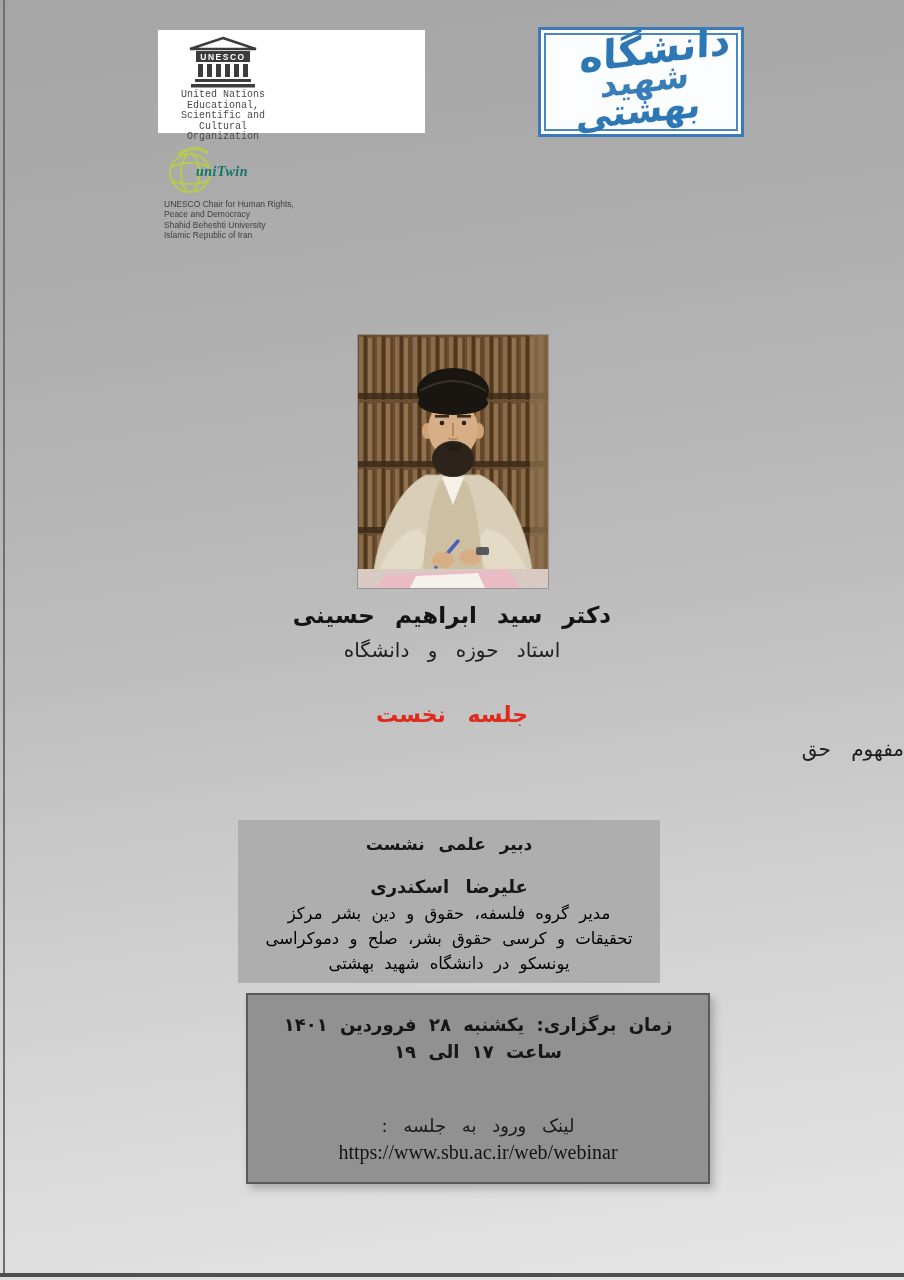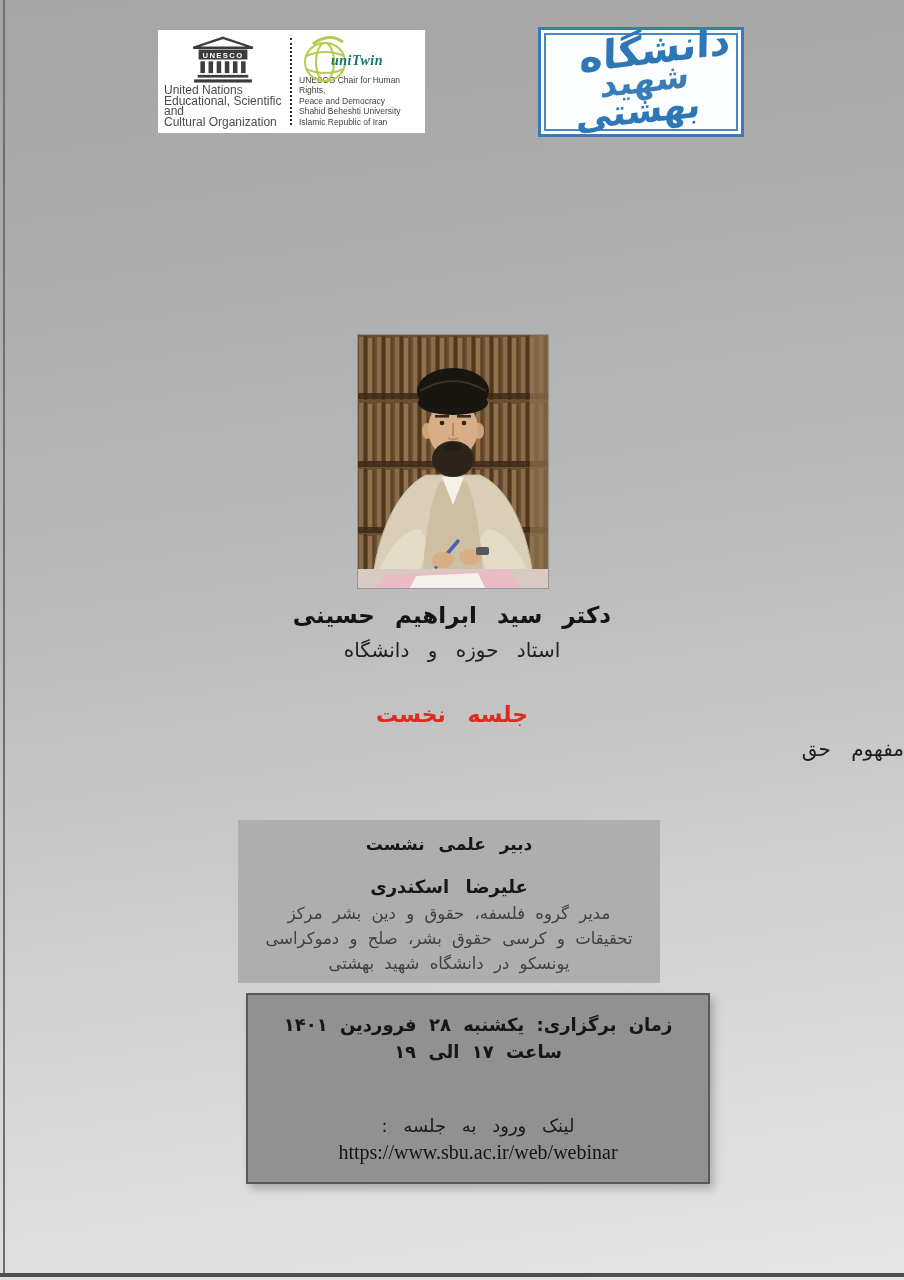--- a/index.html
+++ b/index.html
@@ -7,25 +7,25 @@
     position:relative;width:904px;height:1280px;margin:0 auto;overflow:hidden;
     background:linear-gradient(172deg,#a5a5a5 0%,#adadad 22%,#bdbdbd 48%,#d4d4d4 75%,#e6e6e6 100%);
     font-family:"DejaVu Sans",sans-serif;color:#1c1c1c;
   }
   .frame-left{position:absolute;left:3px;top:0;bottom:4px;width:2px;background:#6f6f6f;}
   .frame-bottom{position:absolute;left:0;right:0;bottom:3px;height:4px;background:#4f4f4f;}
 
   
   .unesco-card{
     position:absolute;left:158px;top:30px;width:267px;height:103px;background:#ffffff;
-    display:flex;align-items:stretch;padding:6px 6px;box-sizing:border-box;
+    display:flex;align-items:stretch;padding:6px 6px;box-sizing:border-box;flex-direction:column;
   }
   .unesco-col{width:118px;display:flex;flex-direction:column;align-items:flex-end;justify-content:flex-start;}
   .unesco-temple{display:block;margin:0 auto 2px auto;}
-  .org-caption{font-family:Liberation Sans, sans-serif;font-size:12px;line-height:10.5px;color:#4a4a4a;text-align:left;width:100%;}
+  .org-caption{font-family:Liberation Mono, monospace;font-size:10px;line-height:10.5px;color:#4a4a4a;text-align:center;width:100%;}
   .logo-divider{width:0;border-left:2px dotted #2b2b2b;margin:2px 7px 2px 8px;}
   .unitwin-col{flex:1;position:relative;display:flex;flex-direction:column;}
   .unitwin-glyph{position:relative;height:48px;}
   .unitwin-word{
     position:absolute;left:14px;top:17px;font-family:"Liberation Serif",serif;
     font-style:italic;font-weight:bold;font-size:14px;color:#0f766e;letter-spacing:.5px;margin-left:18px;
   }
   .chair-caption{font-family:"Liberation Sans",sans-serif;font-size:8.5px;line-height:10.5px;color:#3f3f3f;text-align:left;margin-top:4px;}
 
   .sbu-card{
@@ -60,21 +60,21 @@
   .session-topic{position:absolute;left:0;right:0;top:737px;direction:rtl;text-align:right;
     font-size:20px;letter-spacing:4px;word-spacing:14px;color:#1d1d1d;}
 
   
   .secretary-box{
     position:absolute;left:238px;top:820px;width:422px;height:163px;background:#aeaeae;
     direction:rtl;text-align:center;padding-top:14px;box-sizing:border-box;
   }
   .secretary-heading{font-size:17px;font-weight:bold;letter-spacing:1px;word-spacing:8px;color:#161616;}
   .secretary-name{font-size:18px;font-weight:bold;letter-spacing:1px;word-spacing:10px;margin-top:22px;color:#161616;}
-  .secretary-desc{font-size:16.5px;line-height:25px;letter-spacing:1px;word-spacing:5px;margin-top:4px;color:#404040;}
+  .secretary-desc{font-size:16.5px;line-height:25px;letter-spacing:1px;word-spacing:5px;margin-top:4px;color:#000000;}
 
   
   .schedule-box{
     position:absolute;left:246px;top:993px;width:464px;height:191px;background:#919191;
     border:2px solid #595959;box-shadow:4px 5px 8px rgba(0,0,0,.22);
     direction:rtl;text-align:center;padding-top:16px;box-sizing:border-box;
   }
   .schedule-line{font-size:18px;font-weight:bold;line-height:27px;letter-spacing:1px;word-spacing:6px;color:#161616;}
   .join-label{font-size:18px;letter-spacing:2px;word-spacing:10px;margin-top:50px;color:#1a1a1a;}
   .join-url{font-family:"Liberation Serif",serif;font-size:20px;direction:ltr;margin-top:5px;color:#141414;}

